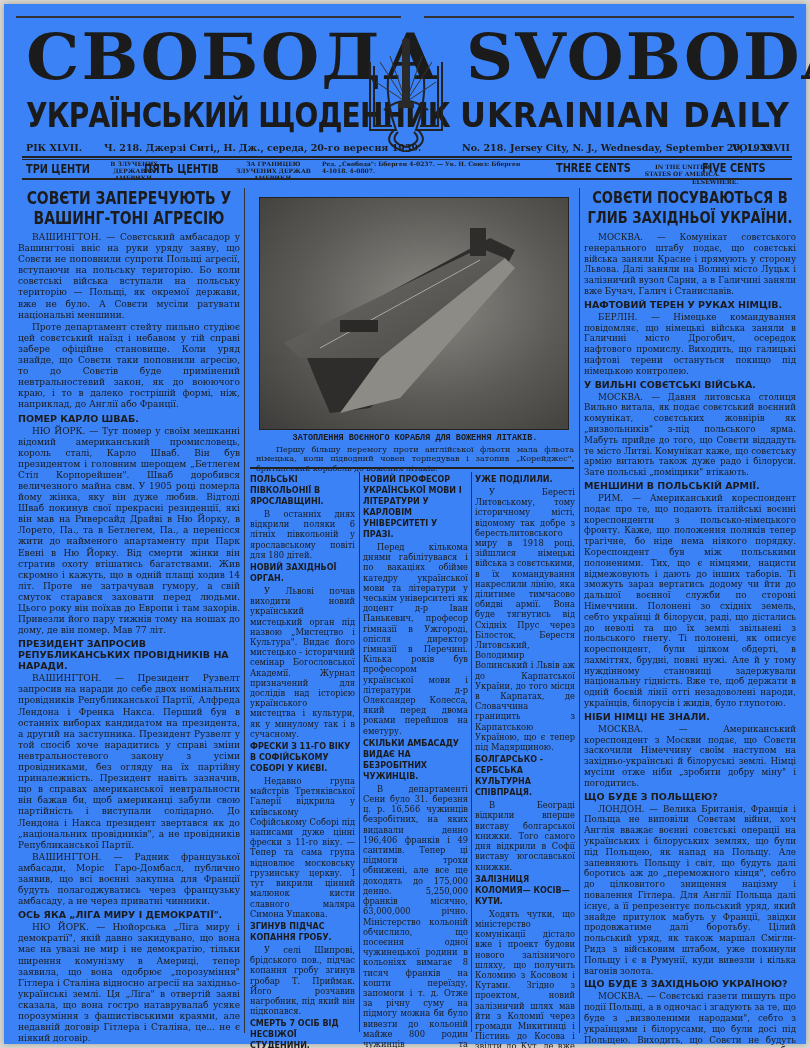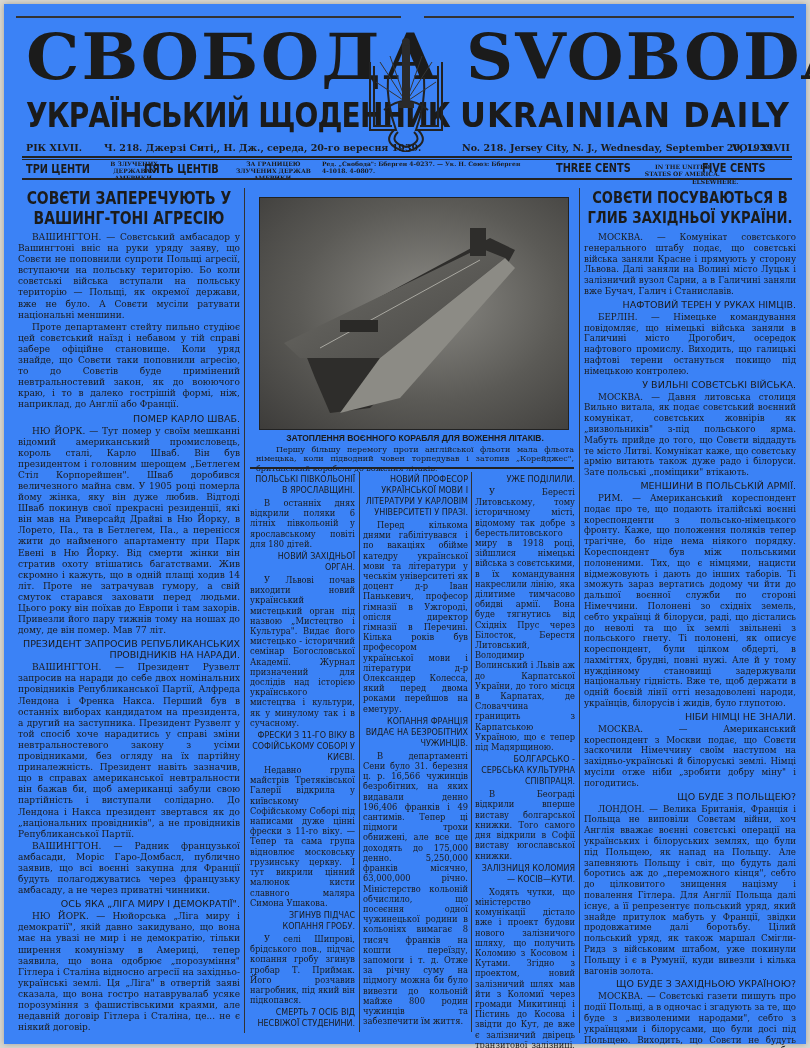--- a/index.html
+++ b/index.html
@@ -14,26 +14,26 @@
 .sub-uk{position:absolute;left:22px;top:92px;font-family:"DejaVu Sans",sans-serif;font-weight:bold;font-size:33px;line-height:40px;transform:scaleX(.85);transform-origin:left;letter-spacing:-1px}
 .sub-en{position:absolute;left:456px;top:92px;font-family:"DejaVu Sans",sans-serif;font-weight:bold;font-size:33px;line-height:40px;transform:scaleX(.97);transform-origin:left;letter-spacing:1px}
 .emblem{position:absolute;left:362px;top:28px;width:80px;height:120px}
 .dateline{position:absolute;top:138px;font-size:9.5px;font-weight:bold}
 .rule{position:absolute;left:18px;width:770px;background:#222}
 .pricebar{position:absolute;top:156px;font-size:8px;font-weight:bold}
 .big-price{font-family:"DejaVu Sans",sans-serif;font-weight:bold;font-size:13px;transform:scaleX(.75);display:inline-block;transform-origin:left}
 .small-cap{font-size:6px;line-height:7px;display:inline-block;text-align:center;vertical-align:middle}
 .col{position:absolute;font-size:9px;line-height:11.1px;text-align:justify}
 .col p{text-indent:14px;margin-bottom:1px;hyphens:auto}
-.hd{font-family:"DejaVu Sans",sans-serif;font-weight:normal;text-align:right;font-size:9.5px;line-height:11px;margin:2px 0 2px}
+.hd{font-family:"DejaVu Sans",sans-serif;font-weight:bold;text-align:left;font-size:9.5px;line-height:11px;margin:2px 0 2px}
 .big-hd{font-family:"DejaVu Sans",sans-serif;font-weight:bold;text-align:center;font-size:17px;line-height:20px;transform:scaleX(.82);margin:4px -20px 4px}
 .vrule{position:absolute;width:1px;background:#333}
 .photo{position:absolute;left:255px;top:193px;width:310px;height:233px;background:radial-gradient(ellipse at 55% 45%,#8a8984 0%,#5b5a56 55%,#3d3c3a 100%);border:1px solid #222;overflow:hidden}
 .caption{position:absolute;left:252px;top:430px;width:318px;font-size:8px;line-height:9.5px;text-align:justify}
-.caption .cap-hd{font-family:Liberation Sans, sans-serif;font-weight:bold;text-align:center;font-size:8.5px;margin-bottom:1px}
+.caption .cap-hd{font-family:Liberation Mono, monospace;font-weight:bold;text-align:center;font-size:8.5px;margin-bottom:1px}
 .caption p{text-indent:20px}
 .small{font-size:8.3px;line-height:10.2px}
 .dlt{font-size:8px}
 </style>
 </head>
 <body>
 
 <div class="page">
 
   <div class="mast">
@@ -146,21 +146,21 @@
     <p>У селі Шипрові, брідського пов., підчас копання гробу згинув гробар Т. Приймак. Його розчавив нагробник, під який він підкопався.</p>
     <div class="hd dlt">СМЕРТЬ 7 ОСІБ ВІД НЕСВІЖОЇ СТУДЕНИНИ.</div>
 
   </div>
 
   <div class="vrule" style="left:355px;top:468px;height:560px"></div>
 
   <div class="col small" style="left:359px;top:468px;width:105px">
     <div class="hd dlt">НОВИЙ ПРОФЕСОР УКРАЇНСЬКОЇ МОВИ І ЛІТЕРАТУРИ У КАРЛОВІМ УНІВЕРСИТЕТІ У ПРАЗІ.</div>
     <p>Перед кількома днями габілітувався і по вакаціях обійме катедру української мови та літератури у чеськім університеті як доцент д-р Іван Панькевич, професор гімназії в Ужгороді, опісля директор гімназії в Перечині. Кілька років був професором української мови і літератури д-р Олександер Колесса, який перед двома роками перейшов на еметуру.</p>
-    <div class="hd dlt">КОПАННЯ ФРАНЦІЯ ВИДАЄ НА БЕЗРОБІТНИХ ЧУЖИНЦІВ.</div>
+    <div class="hd dlt">СКІЛЬКИ АМБАСАДУ ВИДАЄ НА БЕЗРОБІТНИХ ЧУЖИНЦІВ.</div>
     <p>В департаменті Сени було 31. березня ц. р. 16,566 чужинців безробітних, на яких видавали денно 196,406 франків і 49 сантимів. Тепер ці підмоги трохи обнижені, але все ще доходять до 175,000 денно. 5,250,000 франків місячно, 63,000,000 річно. Міністерство кольоній обчислило, що посеєння одної чужинецької родини в кольоніях вимагає 8 тисяч франків на кошти переїзду, запомоги і т. д. Отже за річну суму на підмогу можна би було вивезти до кольоній майже 800 родин чужинців та забезпечити їм життя.</p>
 
   </div>
 
   <div class="vrule" style="left:467px;top:468px;height:560px"></div>
 
   <div class="col small" style="left:471px;top:468px;width:100px">
     <div class="hd dlt">УЖЕ ПОДІЛИЛИ.</div>
     <p>У Бересті Литовському, тому історичному місті, відомому так добре з берестьлитовського миру в 1918 році, зійшлися німецькі війська з совєтськими, в їх командування накреслили лінію, яка ділитиме тимчасово обидві армії. Вона буде тягнутись від Східніх Прус через Білосток, Берестя Литовський, Володимир Волинський і Львів аж до Карпатської України, до того місця в Карпатах, де Словаччина границить з Карпатською Україною, що є тепер під Мадярщиною.</p>
     <div class="hd dlt">БОЛГАРСЬКО - СЕРБСЬКА КУЛЬТУРНА СПІВПРАЦЯ.</div>

